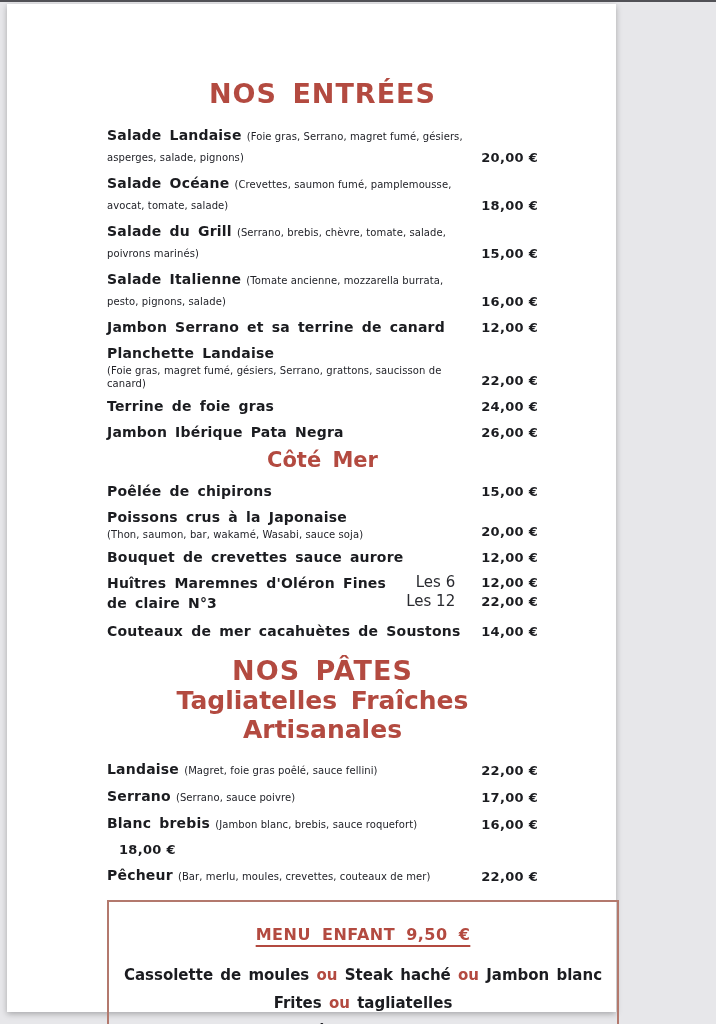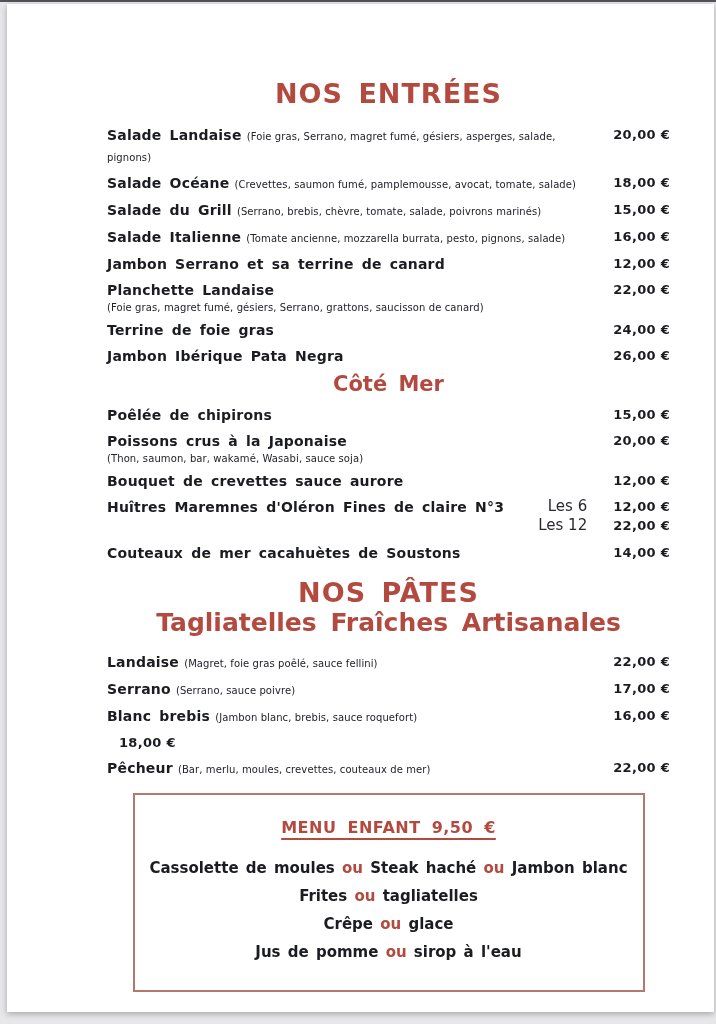--- a/index.html
+++ b/index.html
@@ -7,38 +7,38 @@
     width:716px;height:1024px;overflow:hidden;
     font-family:"DejaVu Sans","Liberation Sans",sans-serif;
     background:#bdbdc2;
   }
   .photo{
     position:relative;width:716px;height:1024px;
     background:#e7e7ea;overflow:hidden;
     border-top:2px solid #515156;
   }
   .page{
-    position:absolute;left:7px;top:2px;width:707px;height:1008px;
+    position:absolute;left:7px;top:2px;width:609px;height:1008px;
     background:#ffffff;
     box-shadow:0 2px 6px rgba(0,0,0,.28);
     box-sizing:border-box;
-    padding:74px 44px 0 100px;
+    padding:74px 78px 0 100px;
     color:#1b1c20;
   }
   .red{color:#b34a40;}
   h1{
     margin:0;text-align:center;font-size:27px;font-weight:bold;
     letter-spacing:1px;word-spacing:5px;line-height:31px;
   }
   .h-entrees{margin-bottom:16px;}
   .h-cote{margin:6px 0 9px;font-size:21px;font-weight:bold;text-align:center;line-height:24px;word-spacing:4px;}
   .h-pates{margin-top:14px;line-height:31px;}
   .h-taglia{margin:0 0 15px;text-align:center;font-size:25px;font-weight:bold;line-height:29px;word-spacing:5px;}
   .row{
-    display:flex;justify-content:space-between;align-items:flex-start;
+    display:flex;justify-content:space-between;align-items:flex-end;
     margin-bottom:6px;line-height:19px;
   }
   .nm{flex:1;min-width:0;}
   .item-name{font-size:14px;font-weight:bold;letter-spacing:.2px;word-spacing:3px;}
   .item-desc{font-size:10px;color:#222329;letter-spacing:.1px;}
   .item-desc.block{display:block;margin-top:1px;line-height:13px;}
   .price{font-size:13px;font-weight:bold;white-space:nowrap;margin-left:12px;letter-spacing:.3px;}
   .opt-col{display:flex;flex-direction:column;align-items:flex-end;}
   .opt-line{display:flex;align-items:baseline;line-height:19px;}
   .opt-label{font-size:15px;color:#2a2b30;margin-right:26px;}

